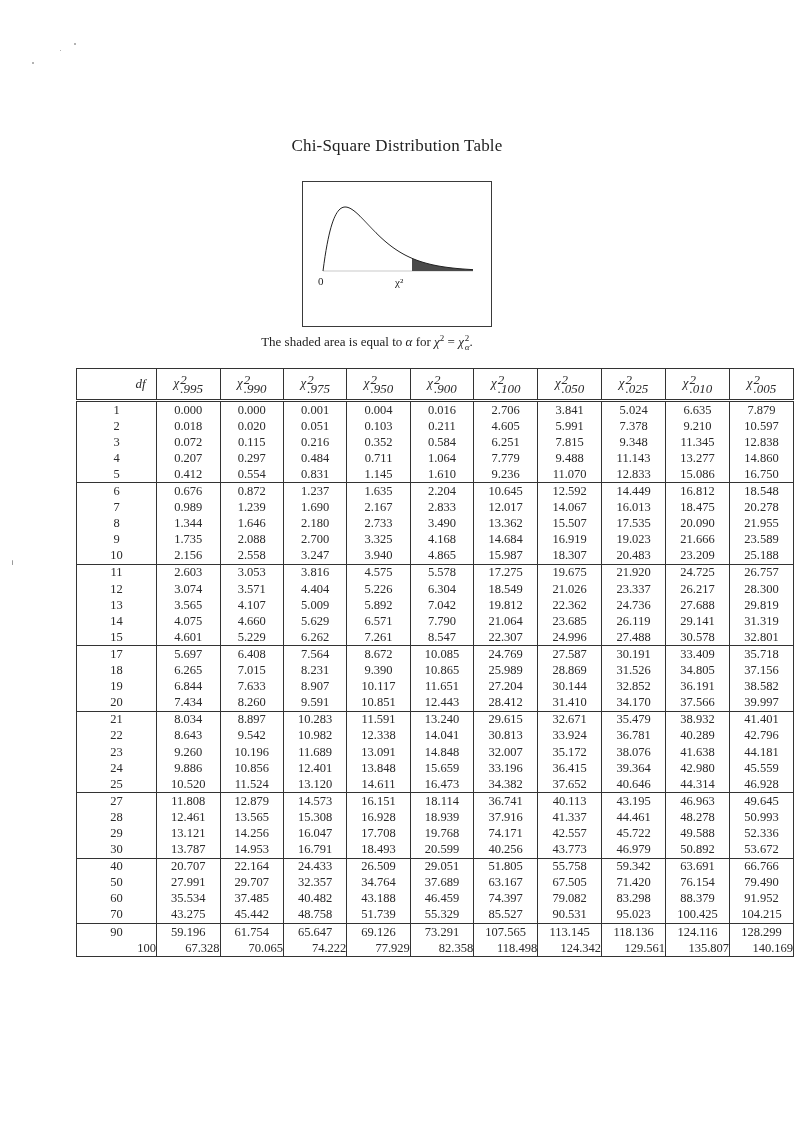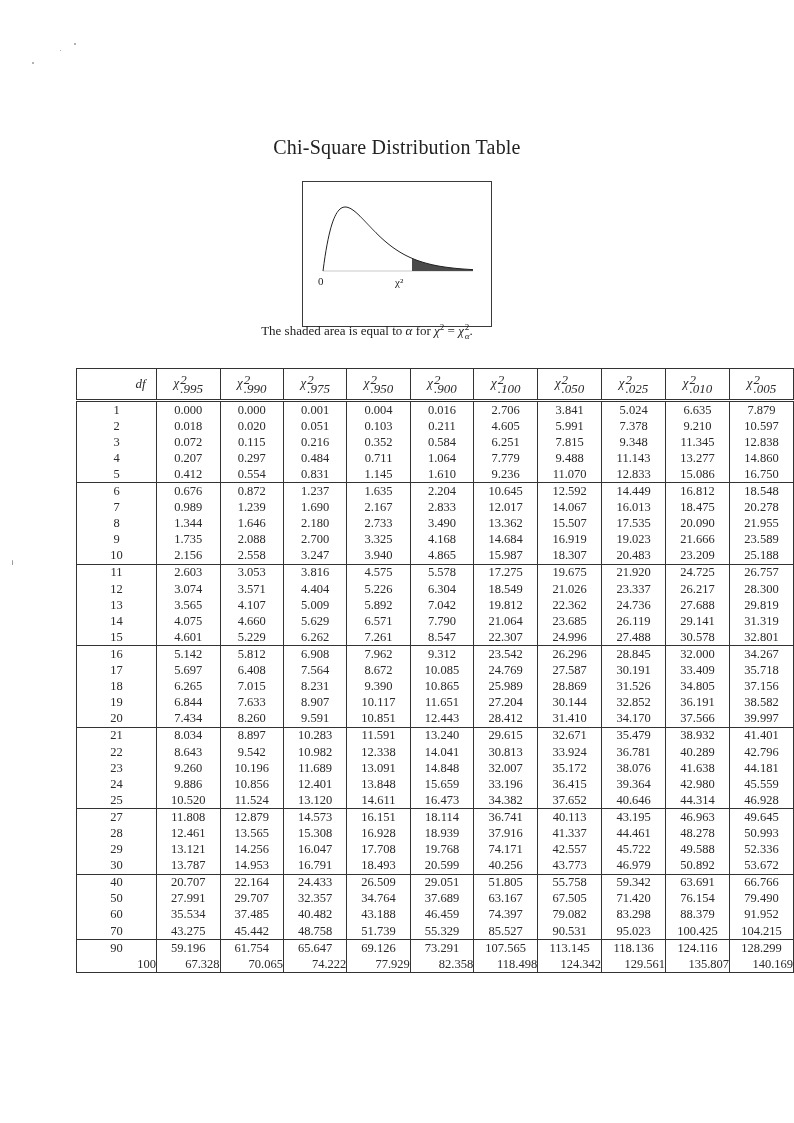--- a/index.html
+++ b/index.html
@@ -1,24 +1,24 @@
 <!DOCTYPE html>
 <html><head>
 <meta charset="utf-8">
 <style>
   html, body { margin: 0; padding: 0; background: #ffffff; }
   body { width: 794px; height: 1123px; position: relative; overflow: hidden;
          font-family: "DejaVu Serif", "Liberation Serif", serif; color: #1a1a1a; }
   .speck { position: absolute; width: 2px; height: 2px; background: #9a9a9a; border-radius: 1px; }
   .title { position: absolute; top: 136px; left: 0; width: 794px; text-align: center;
-           font-family: "Liberation Serif", "DejaVu Serif", serif; font-size: 20px; letter-spacing: 0.2px; color: #222; }
+           font-family: "Liberation Serif", "DejaVu Serif", serif; font-size: 17px; letter-spacing: 0.2px; color: #222; }
   .figure { position: absolute; left: 302px; top: 181px; width: 190px; height: 146px;
             border: 1px solid #3a3a3a; box-sizing: border-box; background: #fff; }
   .figure svg { position: absolute; left: 0; top: 0; }
-  .caption { position: absolute; top: 322px; left: 0; width: 734px; text-align: center;
+  .caption { position: absolute; top: 333px; left: 0; width: 734px; text-align: center;
              font-family: "Liberation Serif", "DejaVu Serif", serif; font-size: 13px; color: #222; }
   .caption i { font-style: italic; }
   table.chi { position: absolute; left: 76px; top: 368px; border-collapse: collapse;
               font-family: "Liberation Serif", "DejaVu Serif", serif; font-size: 12.5px; color: #2a2a2a; }
   table.chi th, table.chi td { border-left: 1px solid #333; border-right: 1px solid #333;
               text-align: center; padding: 0; }
   table.chi th { height: 30px; font-weight: normal; border-top: 1px solid #333;
                  border-bottom: 3px double #333; font-size: 13px; }
   table.chi td { height: 16.1px; line-height: 15px; }
   table.chi tr.grp-end td { border-bottom: 1px solid #333; }
@@ -292,33 +292,20 @@
         <td class="vcol">6.262</td>
         <td class="vcol">7.261</td>
         <td class="vcol">8.547</td>
         <td class="vcol">22.307</td>
         <td class="vcol">24.996</td>
         <td class="vcol">27.488</td>
         <td class="vcol">30.578</td>
         <td class="vcol">32.801</td>
       </tr>
       <tr>
-        <td class="dfcol">16</td>
-        <td class="vcol">5.142</td>
-        <td class="vcol">5.812</td>
-        <td class="vcol">6.908</td>
-        <td class="vcol">7.962</td>
-        <td class="vcol">9.312</td>
-        <td class="vcol">23.542</td>
-        <td class="vcol">26.296</td>
-        <td class="vcol">28.845</td>
-        <td class="vcol">32.000</td>
-        <td class="vcol">34.267</td>
-      </tr>
-      <tr>
         <td class="dfcol">17</td>
         <td class="vcol">5.697</td>
         <td class="vcol">6.408</td>
         <td class="vcol">7.564</td>
         <td class="vcol">8.672</td>
         <td class="vcol">10.085</td>
         <td class="vcol">24.769</td>
         <td class="vcol">27.587</td>
         <td class="vcol">30.191</td>
         <td class="vcol">33.409</td>

